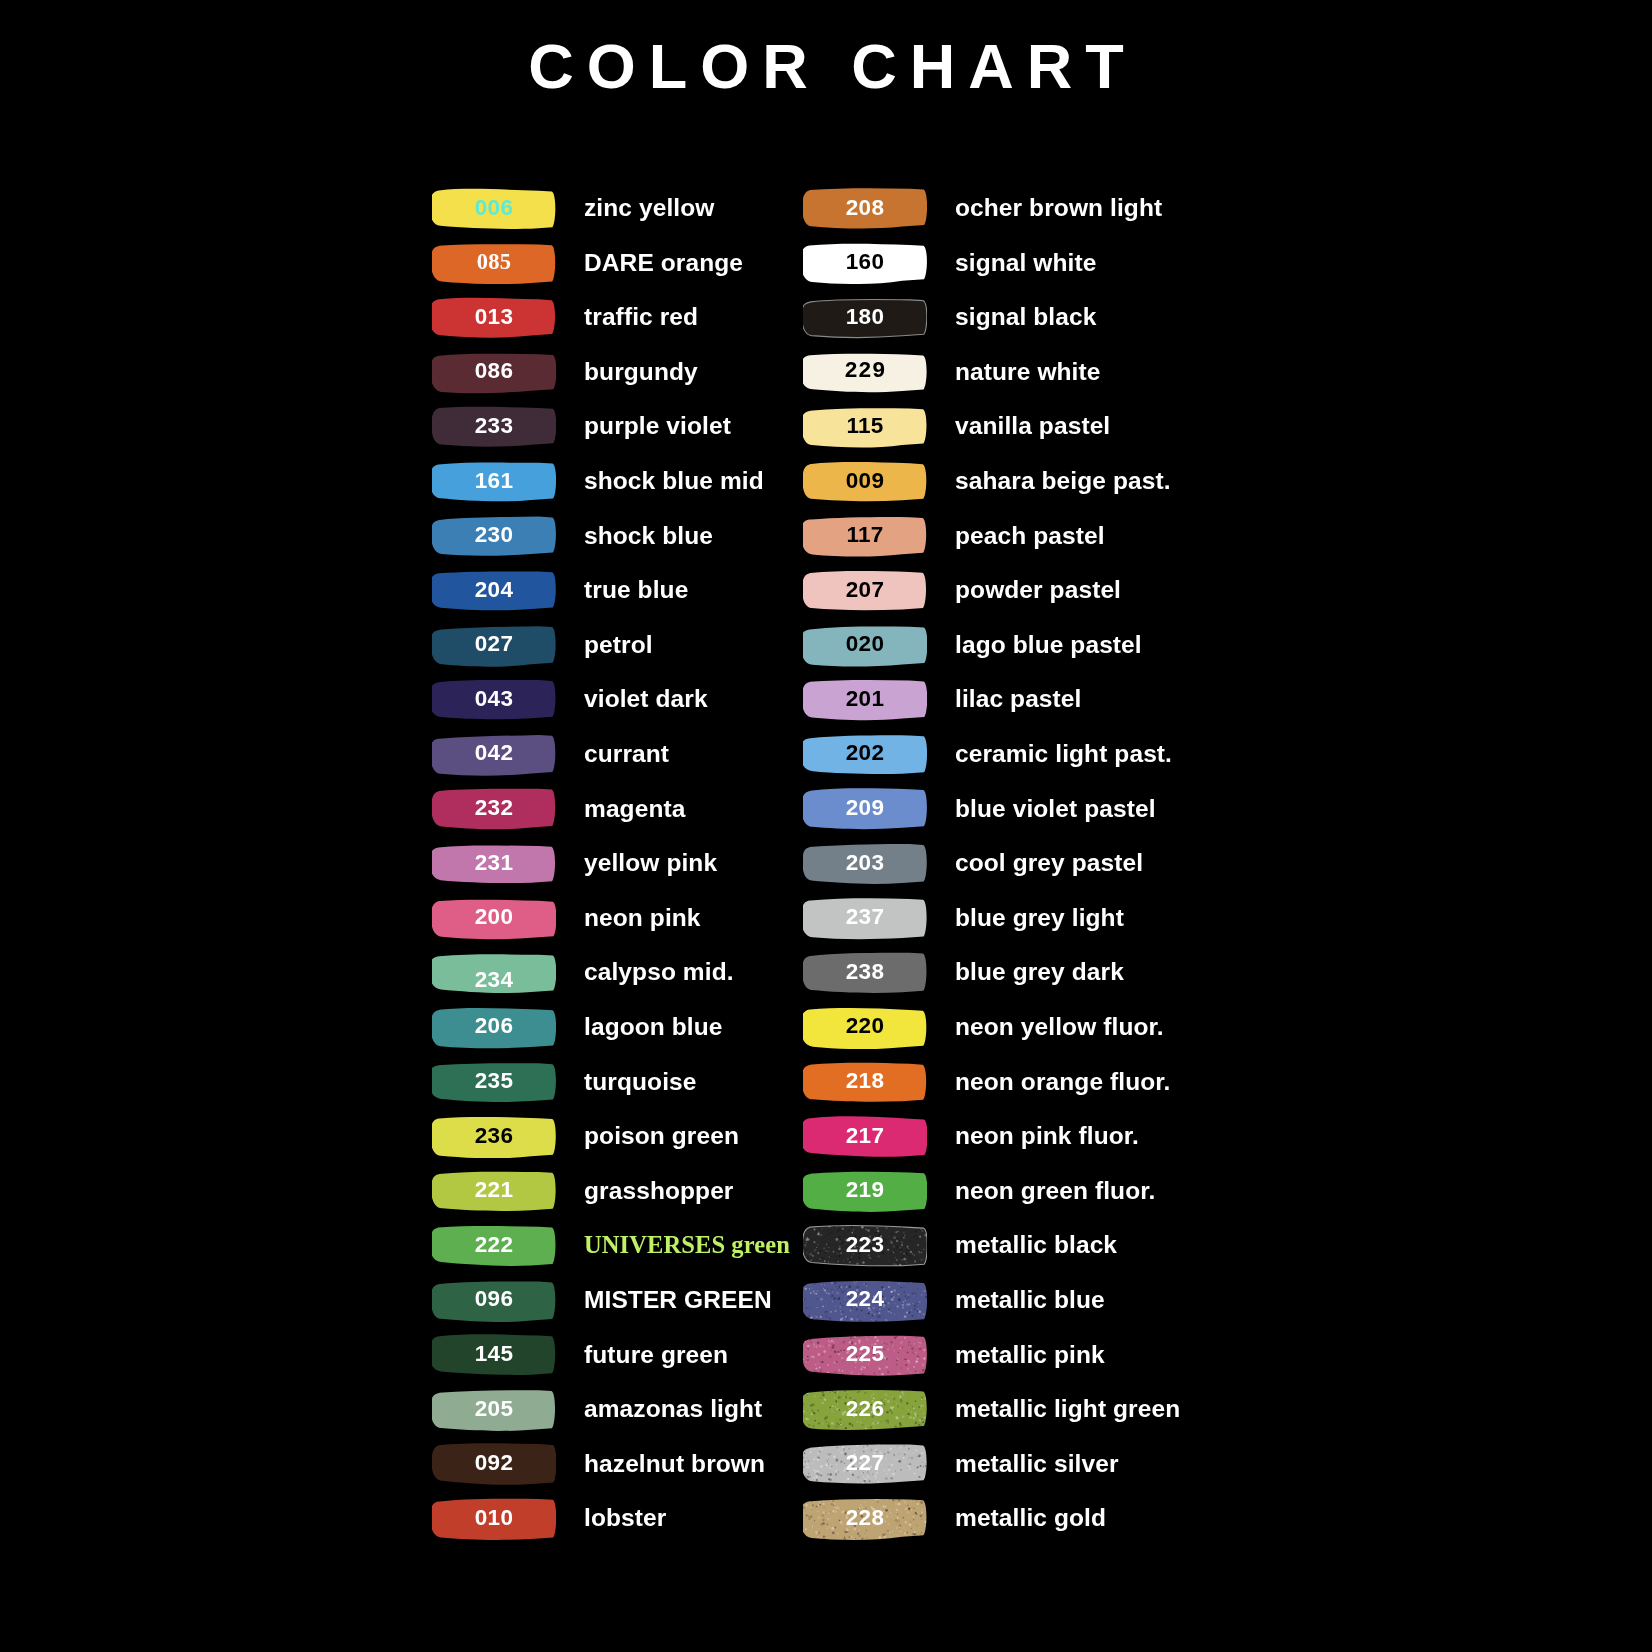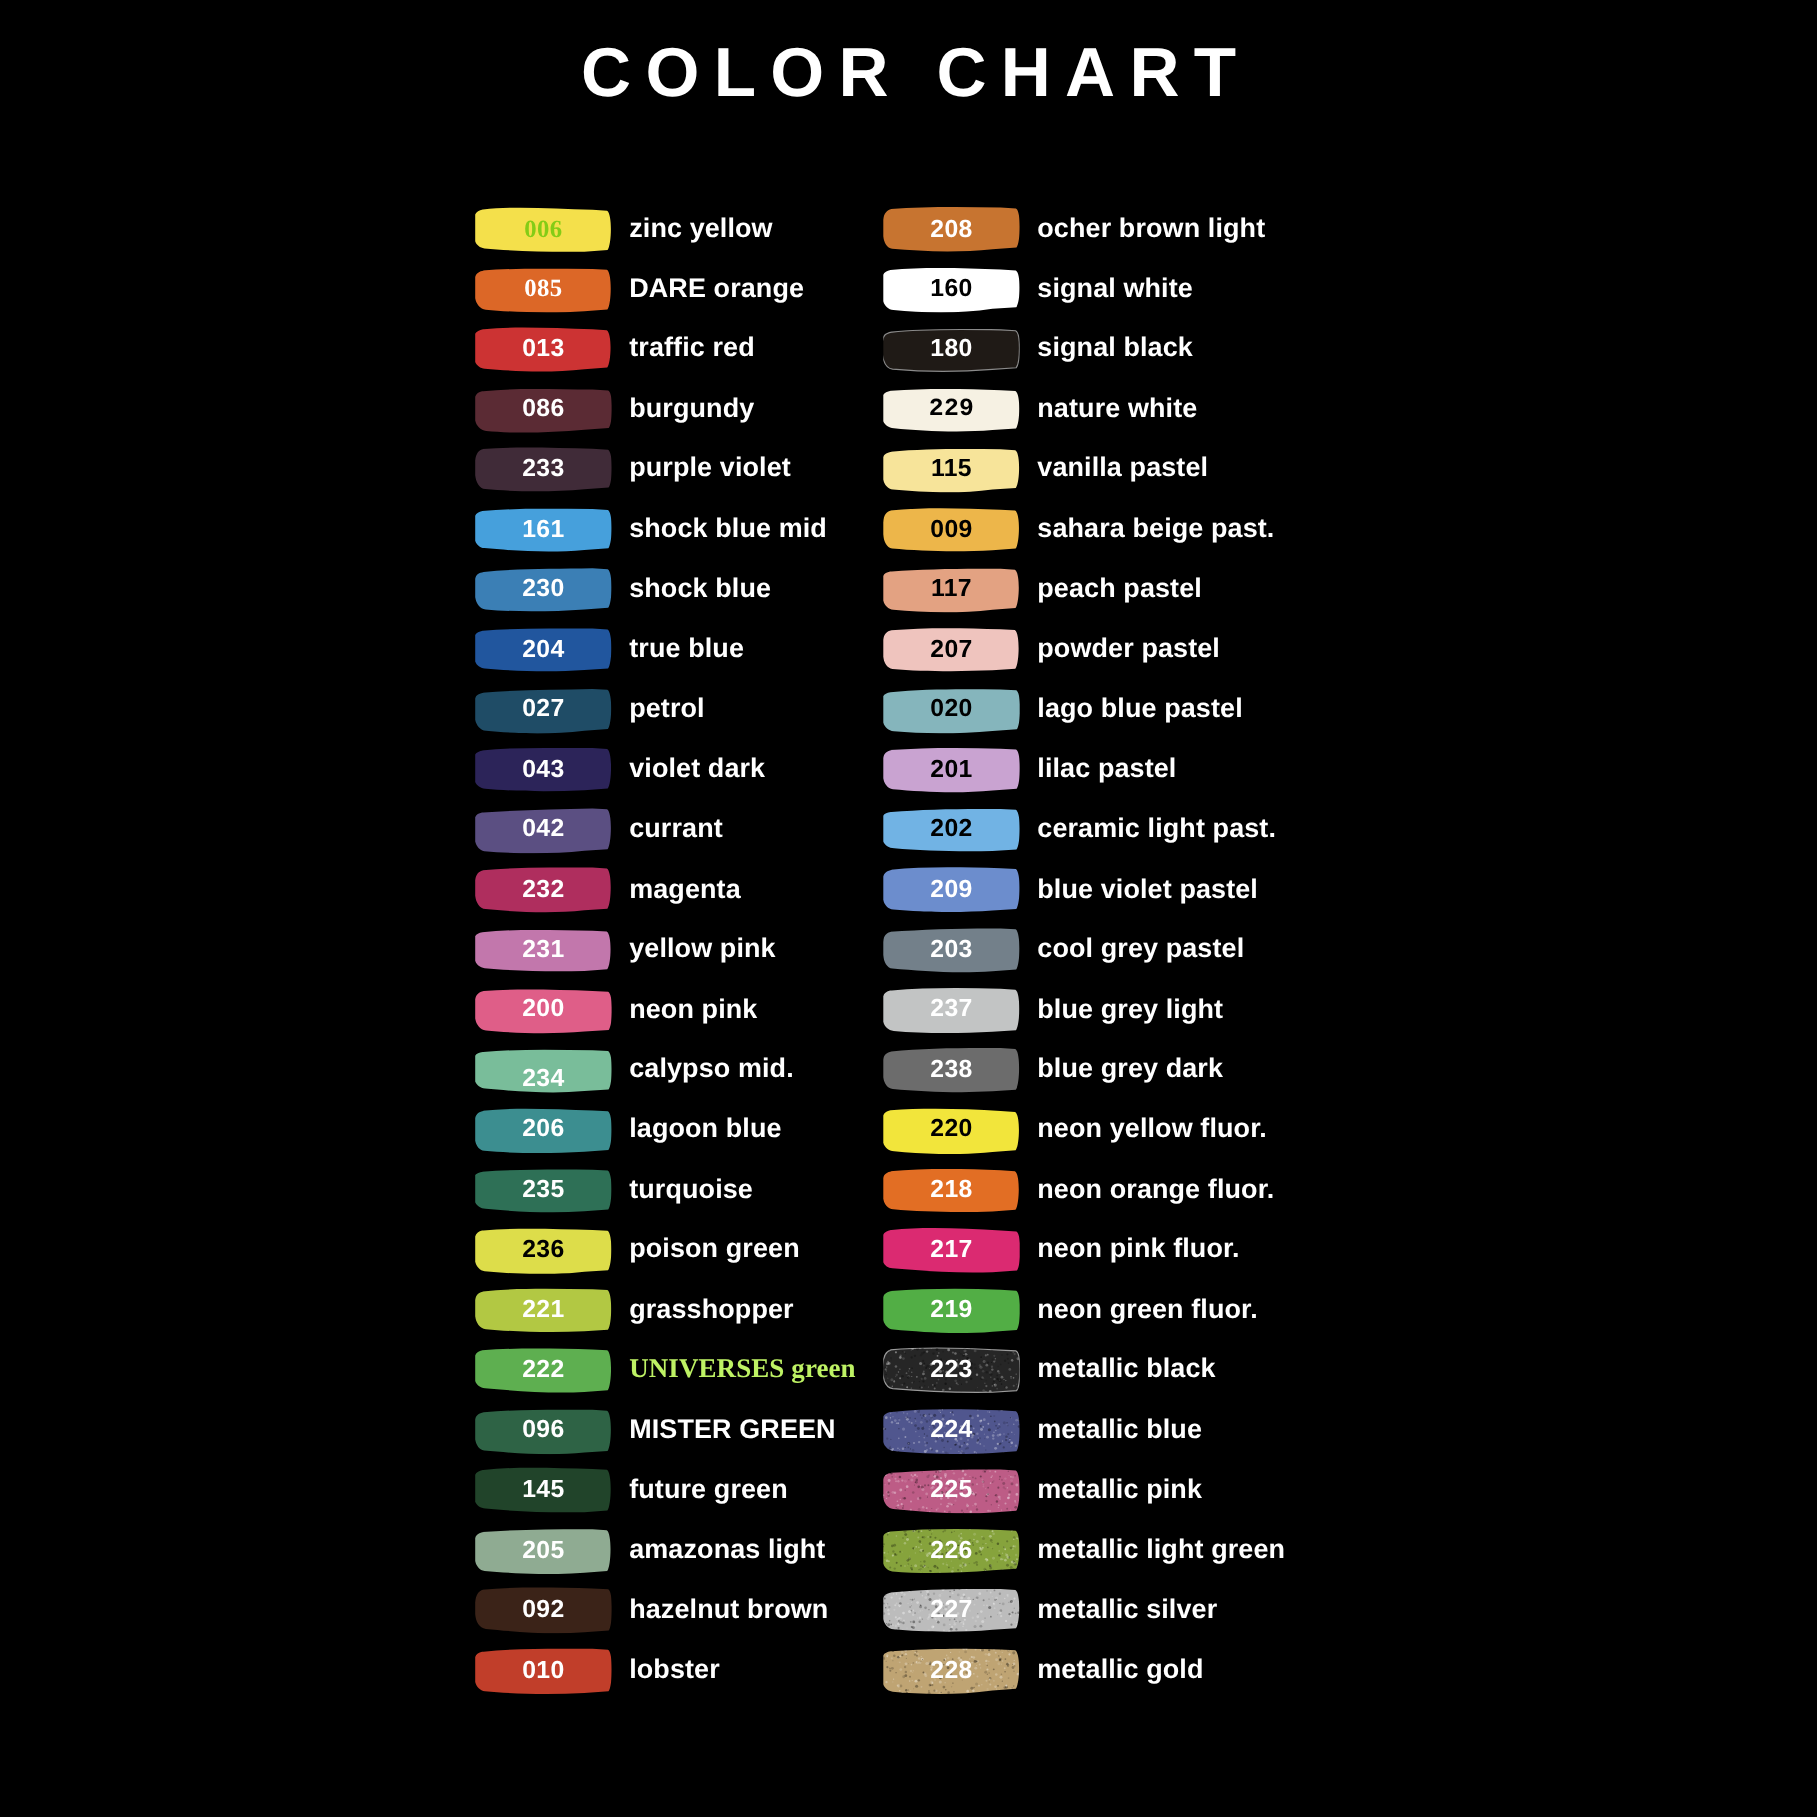--- a/index.html
+++ b/index.html
@@ -50,21 +50,21 @@
   .swatch .code{
     position:relative;
     z-index:3;
     font-size:22.5px;
     font-weight:700;
     letter-spacing:0.3px;
     line-height:1;
     padding-bottom:1px;
   }
   .label{
-    margin-left:16px;
+    margin-left:28px;
     color:#ffffff;
     font-size:24.5px;
     font-weight:700;
     letter-spacing:0.1px;
     white-space:nowrap;
     line-height:1;
   }
 </style>
 </head>
 <body>
@@ -78,21 +78,21 @@
           <div class="blob">
             <svg viewBox="0 0 124 43" preserveAspectRatio="none" xmlns="http://www.w3.org/2000/svg">
               <defs>
                 <clipPath id="clip1">
                   <path d="M 7.044933127572016 3.3753215020576133 C 37.199999999999996 0.09879200960219481 71.92 2.8304548182441702 106.64 3.6827117626886148 L 119.84017489711934 4.482711762688615 C 124.84017489711934 7.082711762688614 124.04017489711934 35.8500085733882 120.34017489711934 40.3500085733882 L 99.2 41.8500085733882 C 68.2 42.37849579903978 34.720000000000006 41.20351080246913 8.423653978052126 38.803510802469134 C -0.9258723422496571 37.803510802469134 -2.925872342249657 26.66 -2.325872342249657 17.2 C -1.7258723422496571 8.6 0.5741276577503429 4.575321502057613 6.828292181069958 3.3753215020576133 Z"></path>
                 </clipPath>
               </defs>
               <path d="M 7.044933127572016 3.3753215020576133 C 37.199999999999996 0.09879200960219481 71.92 2.8304548182441702 106.64 3.6827117626886148 L 119.84017489711934 4.482711762688615 C 124.84017489711934 7.082711762688614 124.04017489711934 35.8500085733882 120.34017489711934 40.3500085733882 L 99.2 41.8500085733882 C 68.2 42.37849579903978 34.720000000000006 41.20351080246913 8.423653978052126 38.803510802469134 C -0.9258723422496571 37.803510802469134 -2.925872342249657 26.66 -2.325872342249657 17.2 C -1.7258723422496571 8.6 0.5741276577503429 4.575321502057613 6.828292181069958 3.3753215020576133 Z" fill="#F4E04B"></path>
             </svg>
           </div>
-          <span class="code" style="color: #84cc16; font-family: Liberation Serif, serif;">006</span>
+          <span class="code" style="color: #5eead4;">006</span>
         </div>
         <span class="label" style="color: rgb(255, 255, 255);">zinc yellow</span>
       </div>
       <div class="row">
         <div class="swatch">
           <div class="blob">
             <svg viewBox="0 0 124 43" preserveAspectRatio="none" xmlns="http://www.w3.org/2000/svg">
               <defs>
                 <clipPath id="clip2">
                   <path d="M 6.485065157750343 4.800951646090535 C 37.199999999999996 2.5900120027434843 71.92 3.4260448816872424 106.64 3.504353137860082 L 119.68917824074074 4.3043531378600814 C 124.68917824074074 6.904353137860082 123.88917824074075 35.96020876200274 120.18917824074074 40.46020876200274 L 99.2 41.96020876200274 C 68.2 44.13475758744856 34.720000000000006 42.89979423868313 9.609670781893005 40.49979423868313 C 0.13533093278463637 39.49979423868313 -1.8646690672153636 26.66 -1.2646690672153635 17.2 C -0.6646690672153637 8.6 1.6353309327846364 6.000951646090535 7.970584705075446 4.800951646090535 Z"></path>

